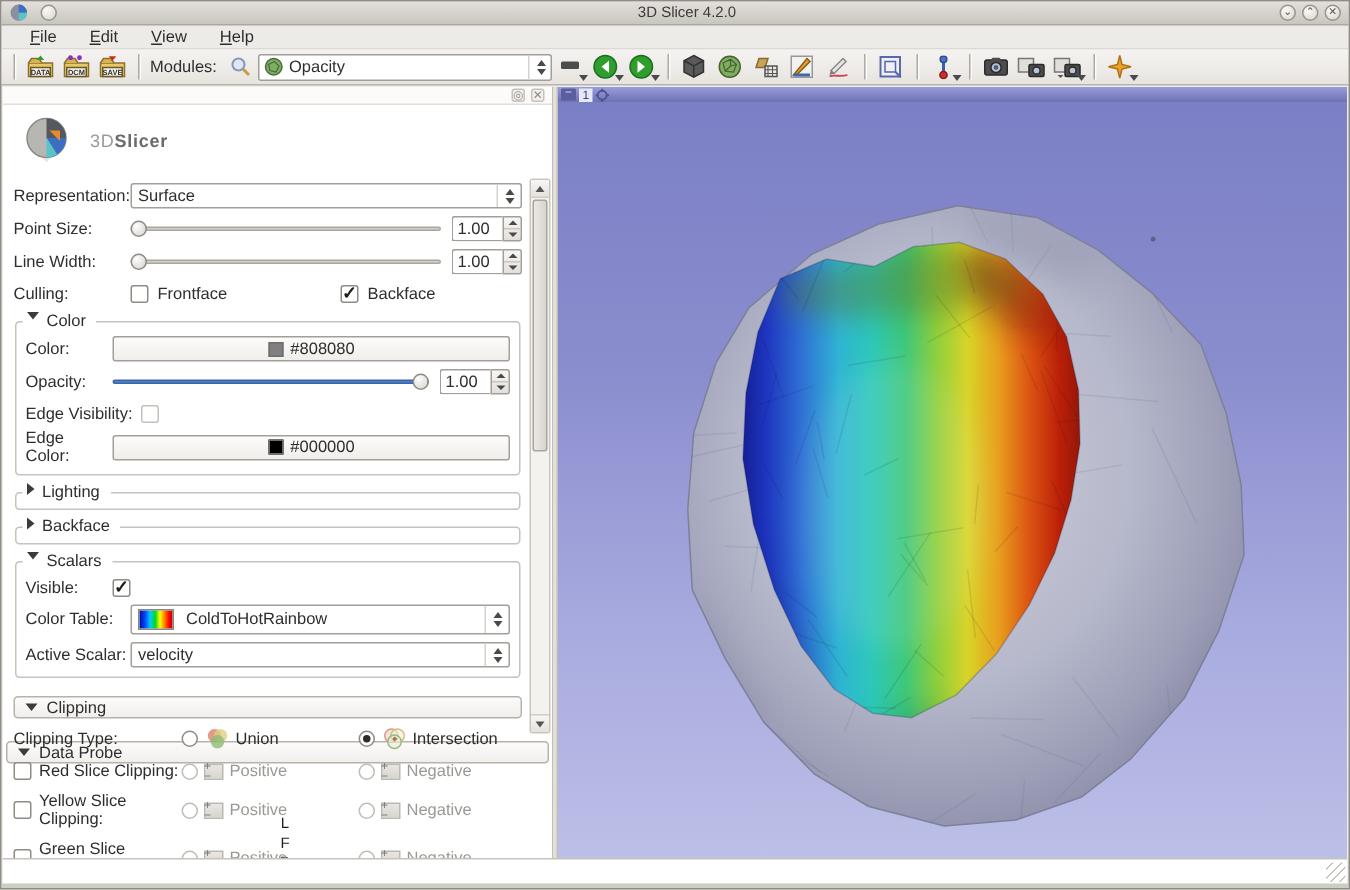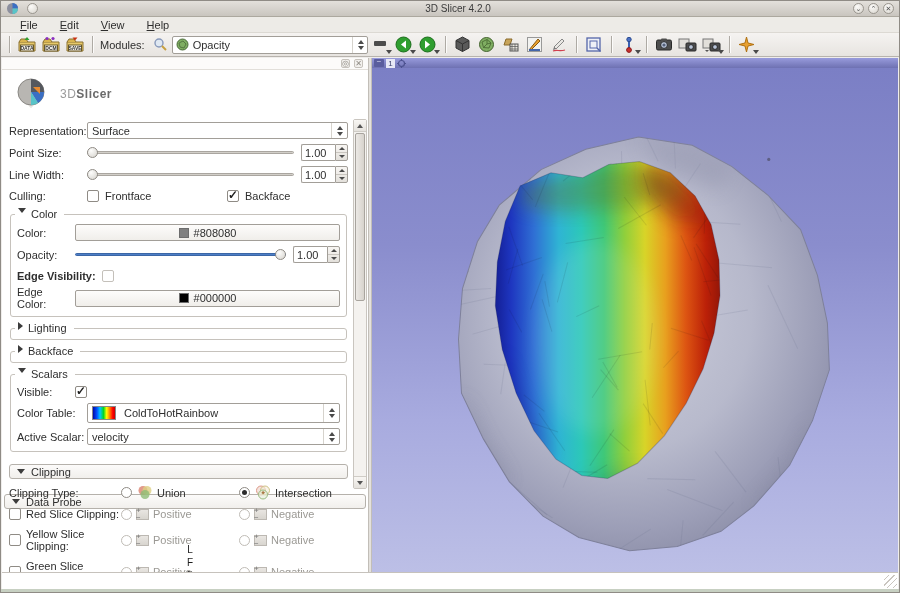--- a/index.html
+++ b/index.html
@@ -413,21 +413,21 @@
               </span>
             <span class="spinbtns">
                 <span>
                   <i class="up"></i>
                 </span>
                 <span>
                   <i class="down"></i>
                 </span>
               </span>
           </div>
-          <div class="row" style="margin-bottom:3px;font-weight:bold;">
+          <div class="row" style="margin-bottom:3px;">
             <span class="lbl" style="width:auto;margin-right:6px">Edge Visibility:</span>
             <span class="cb dim"></span>
           </div>
           <div class="row">
             <span class="lbl" style="width:58px">Edge Color:</span>
             <span class="color-btn">
               <span class="swatch" style="background:#000000"></span>
               <span>#000000</span>
             </span>
           </div>

